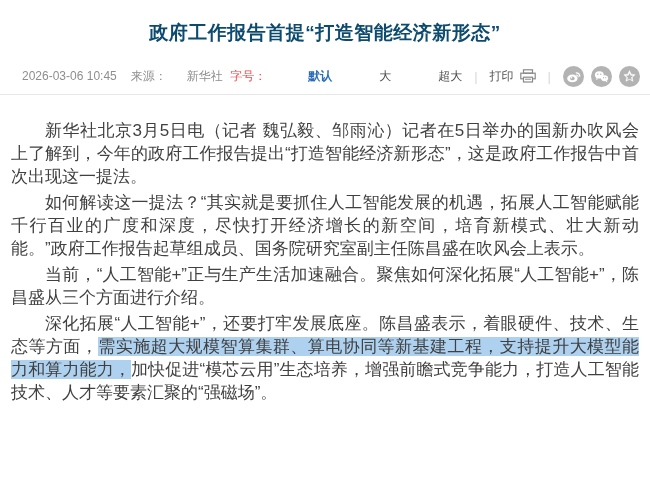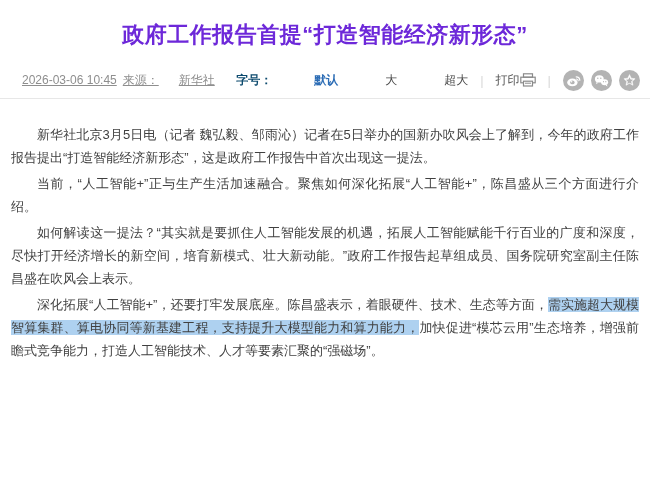--- a/index.html
+++ b/index.html
@@ -6,54 +6,54 @@
   html, body { background: #ffffff; }
   body {
     width: 650px; height: 483px; overflow: hidden;
     font-family: "Liberation Sans", "DejaVu Sans", sans-serif;
   }
   .page { width: 650px; height: 483px; background: #fff; }
 
   .article-title {
     margin-top: 20px;
     text-align: center;
-    font-size: 22px;
+    font-size: 19px;
     font-weight: 700;
-    color: #6d28d9;
+    color: #0c4a6e;
     letter-spacing: 0.5px;
   }
 
   .meta-row {
     margin: 20px 10px 0 22px;
     display: flex;
     justify-content: space-between;
     align-items: center;
     font-size: 12px;
     color: #8e8e8e;
     height: 20px;
     white-space: nowrap;
   }
-  .meta-left { display: flex; align-items: center; gap: 6px; text-decoration: underline; }
+  .meta-left { display: flex; align-items: center; gap: 14px; }
   .meta-right { display: flex; align-items: center; }
-  .meta-right .lbl { color: #0c4a6e; font-weight: bold; }
+  .meta-right .lbl { color: #ef4444; }
   .font-opt { color: #4a4a4a; margin-left: 7px; cursor: pointer; padding-left: 40px; }
   .font-opt.active { color: #2b6cb5; font-weight: 700; margin-left: 2px; }
   .sep { color: #d9d9d9; margin: 0 12px; font-size: 13px; }
-  .print-btn { display: inline-flex; align-items: center; gap: 0; color: #555; cursor: pointer; }
+  .print-btn { display: inline-flex; align-items: center; gap: 6px; color: #555; cursor: pointer; }
   .share-icons { display: inline-flex; align-items: center; gap: 7px; }
   .circle-icon { width: 21px; height: 21px; display: inline-block; cursor: pointer; }
 
   .divider {
     margin-top: 8px;
     border-bottom: 1px solid #e7e7e7;
   }
 
   .article-body {
     padding: 24px 11px 0 11px;
-    font-size: 13px;
+    font-size: 17px;
     line-height: 23px;
     color: #404040;
     text-align: justify;
   }
   .article-body p {
     text-indent: 2em;
     margin-bottom: 3px;
   }
   .hl {
     background: #aed1f0;
@@ -121,19 +121,19 @@
           </svg>
         </span>
       </span>
     </div>
   </div>
 
   <div class="divider"></div>
 
   <div class="article-body">
     <p>新华社北京3月5日电（记者 魏弘毅、邹雨沁）记者在5日举办的国新办吹风会上了解到，今年的政府工作报告提出“打造智能经济新形态”，这是政府工作报告中首次出现这一提法。</p>
+    <p>如何解读这一提法？“其实就是要抓住人工智能发展的机遇，拓展人工智能赋能千行百业的广度和深度，尽快打开经济增长的新空间，培育新模式、壮大新动能。”政府工作报告起草组成员、国务院研究室副主任陈昌盛在吹风会上表示。</p>
     <p>当前，“人工智能+”正与生产生活加速融合。聚焦如何深化拓展“人工智能+”，陈昌盛从三个方面进行介绍。</p>
-    <p>如何解读这一提法？“其实就是要抓住人工智能发展的机遇，拓展人工智能赋能千行百业的广度和深度，尽快打开经济增长的新空间，培育新模式、壮大新动能。”政府工作报告起草组成员、国务院研究室副主任陈昌盛在吹风会上表示。</p>
     <p><span>深化拓展“人工智能+”，还要打牢发展底座。陈昌盛表示，着眼硬件、技术、生态等方面，</span><span class="hl">需实施超大规模智算集群、算电协同等新基建工程，支持提升大模型能力和算力能力，</span><span>加快促进“模芯云用”生态培养，增强前瞻式竞争能力，打造人工智能技术、人才等要素汇聚的“强磁场”。</span></p>
 
   </div>
 
 </div>
 
 </body></html>

